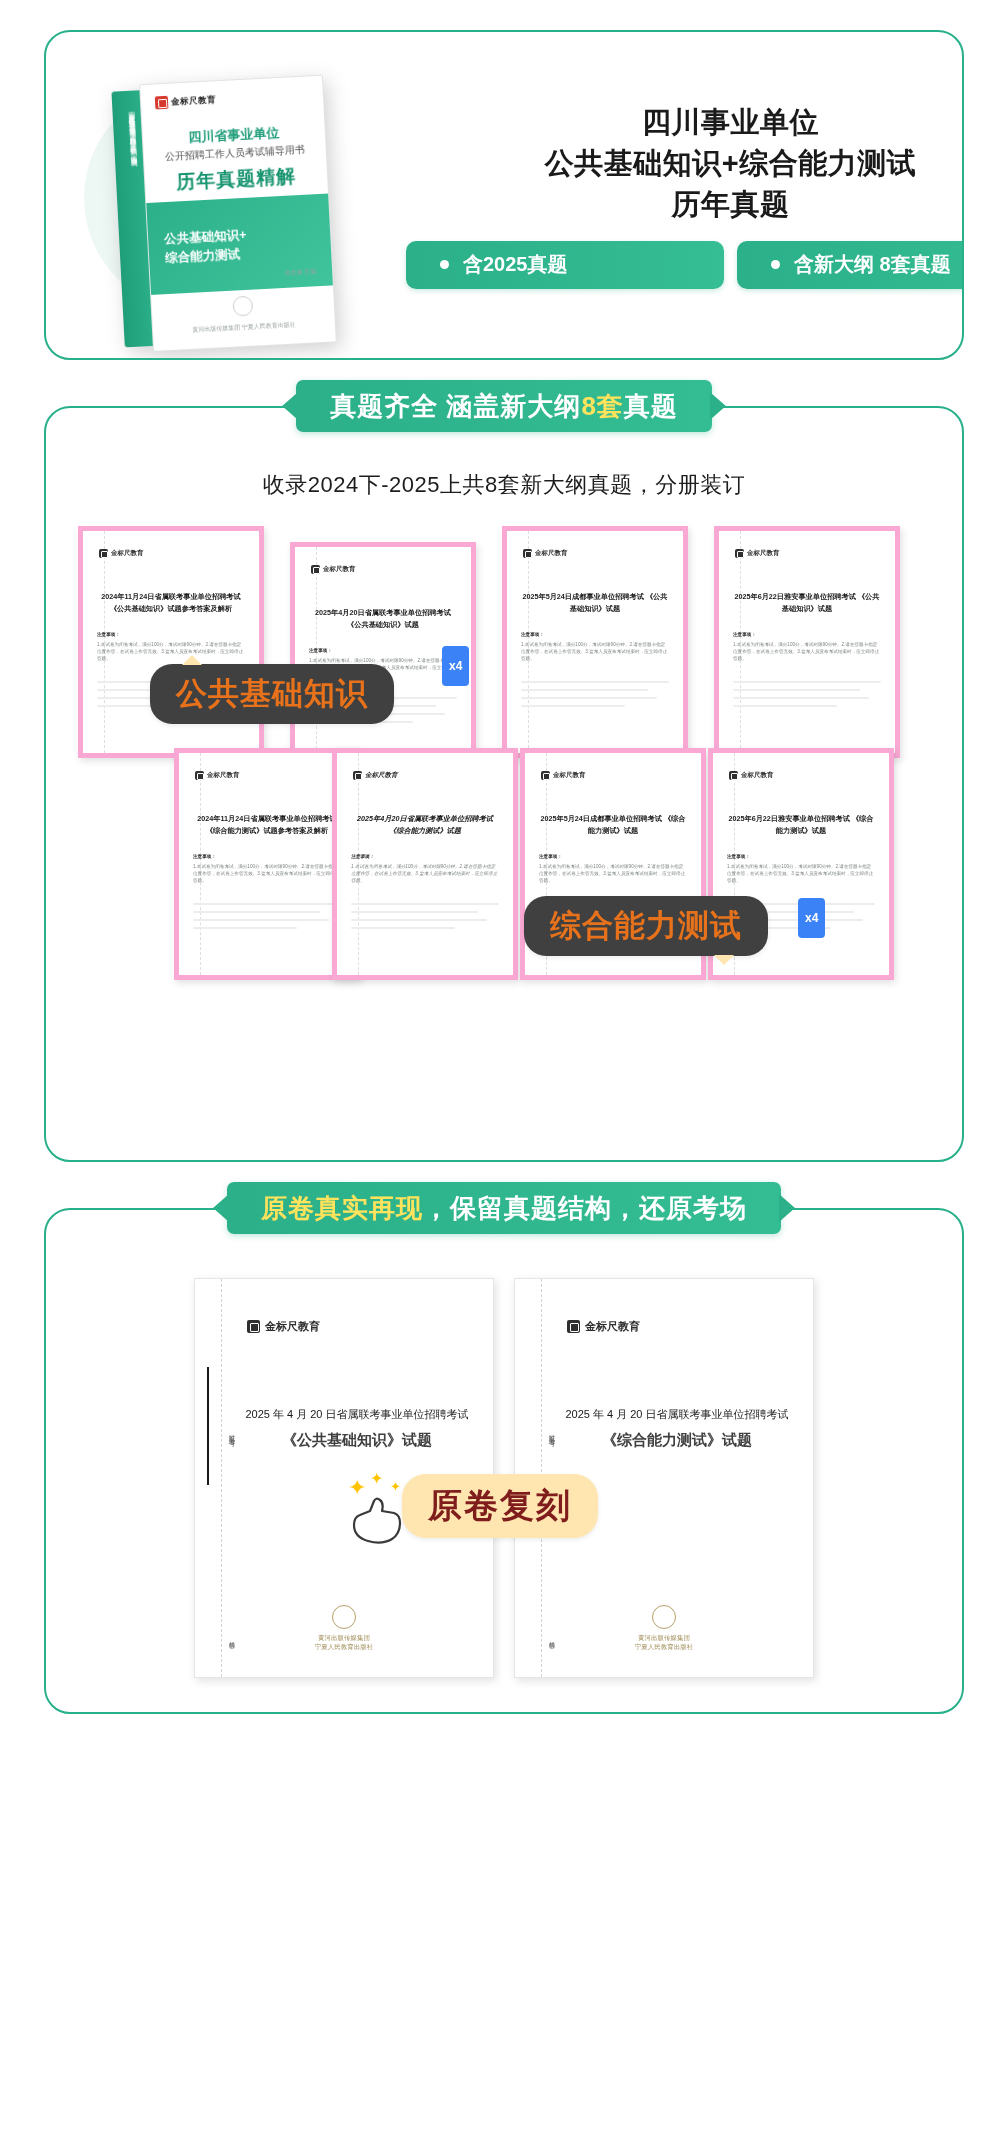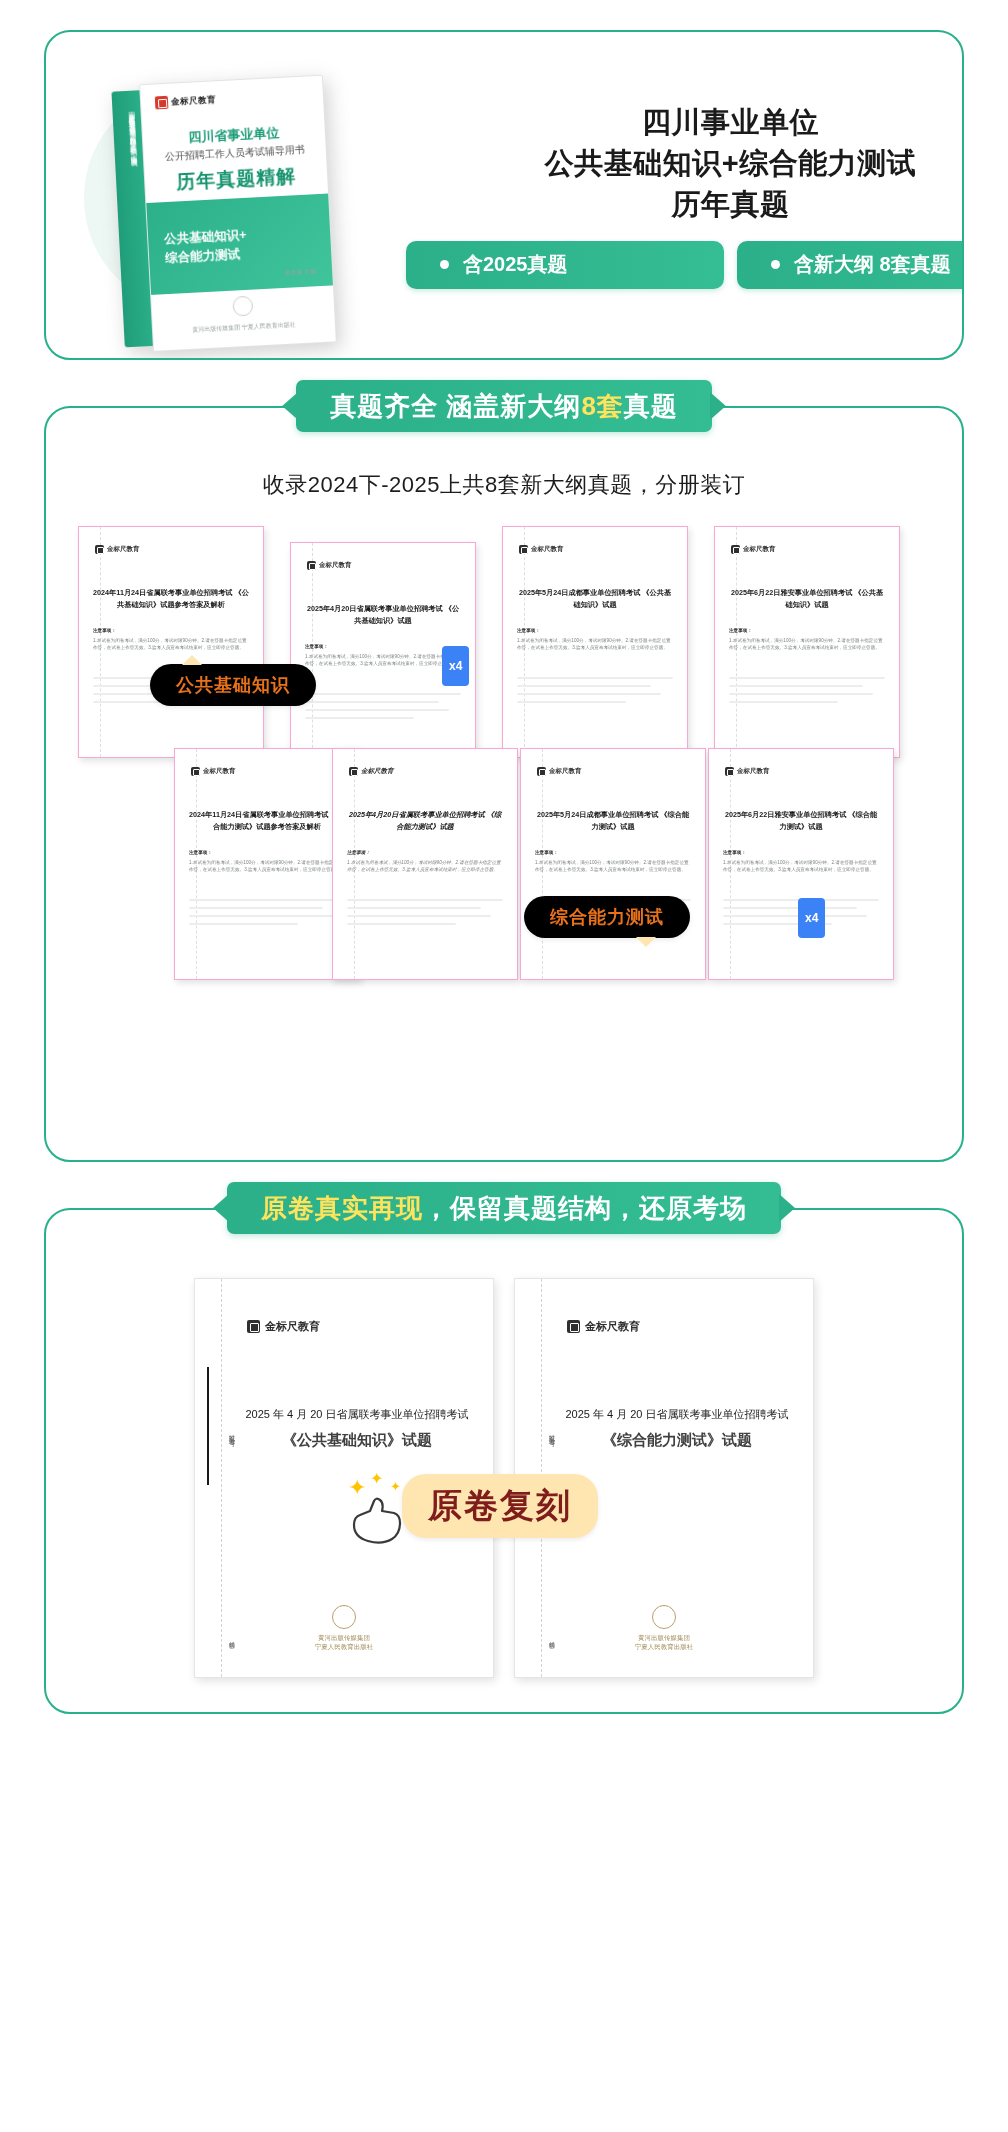--- a/index.html
+++ b/index.html
@@ -189,21 +189,21 @@
   }
 
   .paper-grid {
     position: relative;
     height: 600px;
   }
   .paper {
     position: absolute;
     width: 186px; height: 232px;
     background: #ffffff;
-    border: 1px solid #f9a8d4;
+    border: 5px solid #f9a8d4;
     box-shadow: 2px 3px 7px rgba(0,0,0,0.12);
     overflow: hidden;
   }
   .paper .p-logo {
     position: absolute; left: 16px; top: 18px;
     display: flex; align-items: center; gap: 3px;
   }
   .p-logo-mark { width: 9px; height: 9px; background: #2f2f2f; border-radius: 2px; position: relative;}
   .p-logo-mark:after{content:"";position:absolute;left:2px;top:2px;width:5px;height:5px;border:1px solid #fff;border-radius:1px;}
   .p-logo-text { font-size: 6.5px; color: #2f2f2f; font-weight: bold;}
@@ -221,25 +221,25 @@
   .p-lines i:nth-child(2){width: 86%;}
   .p-lines i:nth-child(3){width: 92%;}
   .p-lines i:nth-child(4){width: 70%;}
   .p-vline {
     position: absolute; left: 0; top: 0; bottom: 0; width: 22px;
     border-right: 1px dashed #dcdfde;
   }
 
   .tag-bubble {
     position: absolute;
-    background: #000000;
+    background: #404040;
     border-radius: 22px;
     padding: 9px 26px;
     color: #e8721b;
-    font-size: 18px;
+    font-size: 31px;
     font-weight: bold;
     letter-spacing: 1px;
     box-shadow: 0 2px 5px rgba(0,0,0,.08);
     white-space: nowrap;
   }
   .tag-bubble:after {
     content: "";
     position: absolute;
     left: 32px; top: -9px;
     border-left: 10px solid transparent;

